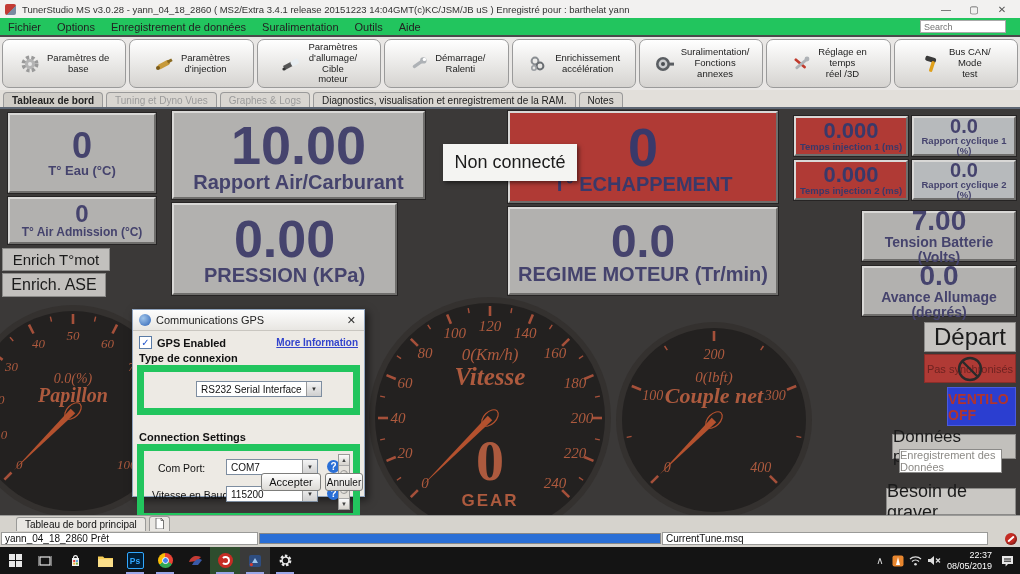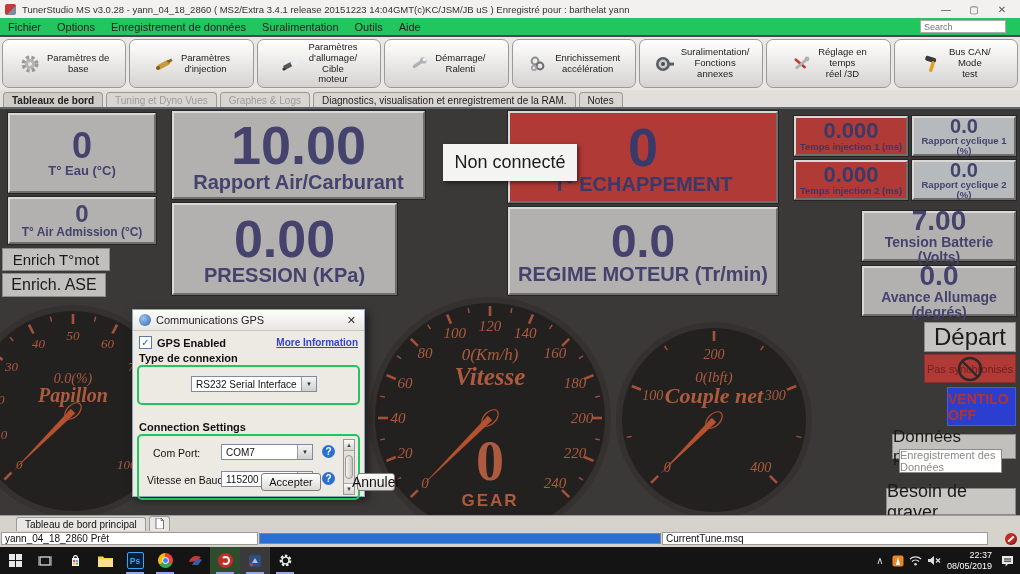--- a/index.html
+++ b/index.html
@@ -57,21 +57,21 @@
   .dlg-ico{width:12px;height:12px;border-radius:50%;margin:0 5px 0 6px;
           background:radial-gradient(circle at 35% 35%,#9fc4ea,#2d62b5);}
   .dlg-title-text{font-size:11px;color:#222;flex:1;}
   .dlg-close{font-size:11px;color:#333;padding:0 8px;}
   .chk-row{display:flex;align-items:center;margin:5px 6px 2px 6px;}
   .chk{width:11px;height:11px;border:1px solid #5a7ba6;background:#fff;font-size:10px;line-height:11px;
        color:#2255cc;text-align:center;margin-right:5px;}
   .chk-lbl{font-size:11px;font-weight:bold;color:#111;flex:1;}
   .link{font-size:10px;font-weight:bold;color:#3344cc;text-decoration:underline;}
   .grp-lbl{font-size:11px;font-weight:bold;color:#111;margin:3px 0 1px 6px;}
-  .grp{border:2px solid #22c55e;border-radius:5px;margin:0 4px;position:relative;}
+  .grp{border:7px solid #22c55e;border-radius:0;margin:0 4px;position:relative;}
   .dd{position:absolute;height:16px;background:#fff;border:1px solid #7d8da0;display:flex;align-items:center;box-sizing:border-box;}
   .dd-text{flex:1;font-size:10px;color:#111;padding-left:4px;white-space:nowrap;overflow:hidden;}
   .dd-btn{width:14px;height:100%;background:linear-gradient(#f4f4f4,#cfcfcf);border-left:1px solid #9a9a9a;
           display:flex;align-items:center;justify-content:center;font-size:6px;color:#333;}
   .fld-lbl{position:absolute;font-size:10.5px;color:#111;}
   .help{position:absolute;width:13px;height:13px;border-radius:50%;background:#2a6fd6;color:#fff;
         font-size:10px;font-weight:bold;display:flex;align-items:center;justify-content:center;}
   .sb{position:absolute;width:12px;background:#e4e1db;border:1px solid #9a9a98;box-sizing:border-box;}
   .sb-btn{height:10px;display:flex;align-items:center;justify-content:center;font-size:6px;color:#444;
         background:linear-gradient(#fafafa,#d5d2cc);border-bottom:1px solid #aaa;}
@@ -450,21 +450,21 @@
         <div class="help" style="left:183px;top:36px;">?</div>
         <div class="sb" style="right:3px;top:3px;height:56px;">
           <div class="sb-btn">▲</div>
           <div class="sb-thumb"></div>
           <div class="sb-btn bottom">▼</div>
         </div>
       </div>
       <div class="dlg-btn" style="left:128px;bottom:5px;width:58px;">
         <span>Accepter</span>
       </div>
-      <div class="dlg-btn" style="left:192px;bottom:5px;width:36px;font-size:14px;margin-left:32px;">
+      <div class="dlg-btn" style="left:192px;bottom:5px;width:36px;font-size:10px;">
         <span>Annuler</span>
       </div>
     </div>
   </div>
 
   <div class="subtabs">
     <div class="subtab">Tableau de bord principal</div>
     <div class="subtab icon-tab">
       <svg width="9" height="11" viewBox="0 0 9 11">
           <path d="M1 0 h5 l2.5 2.5 V11 H1 Z" fill="#fff" stroke="#555" stroke-width=".8"></path>

